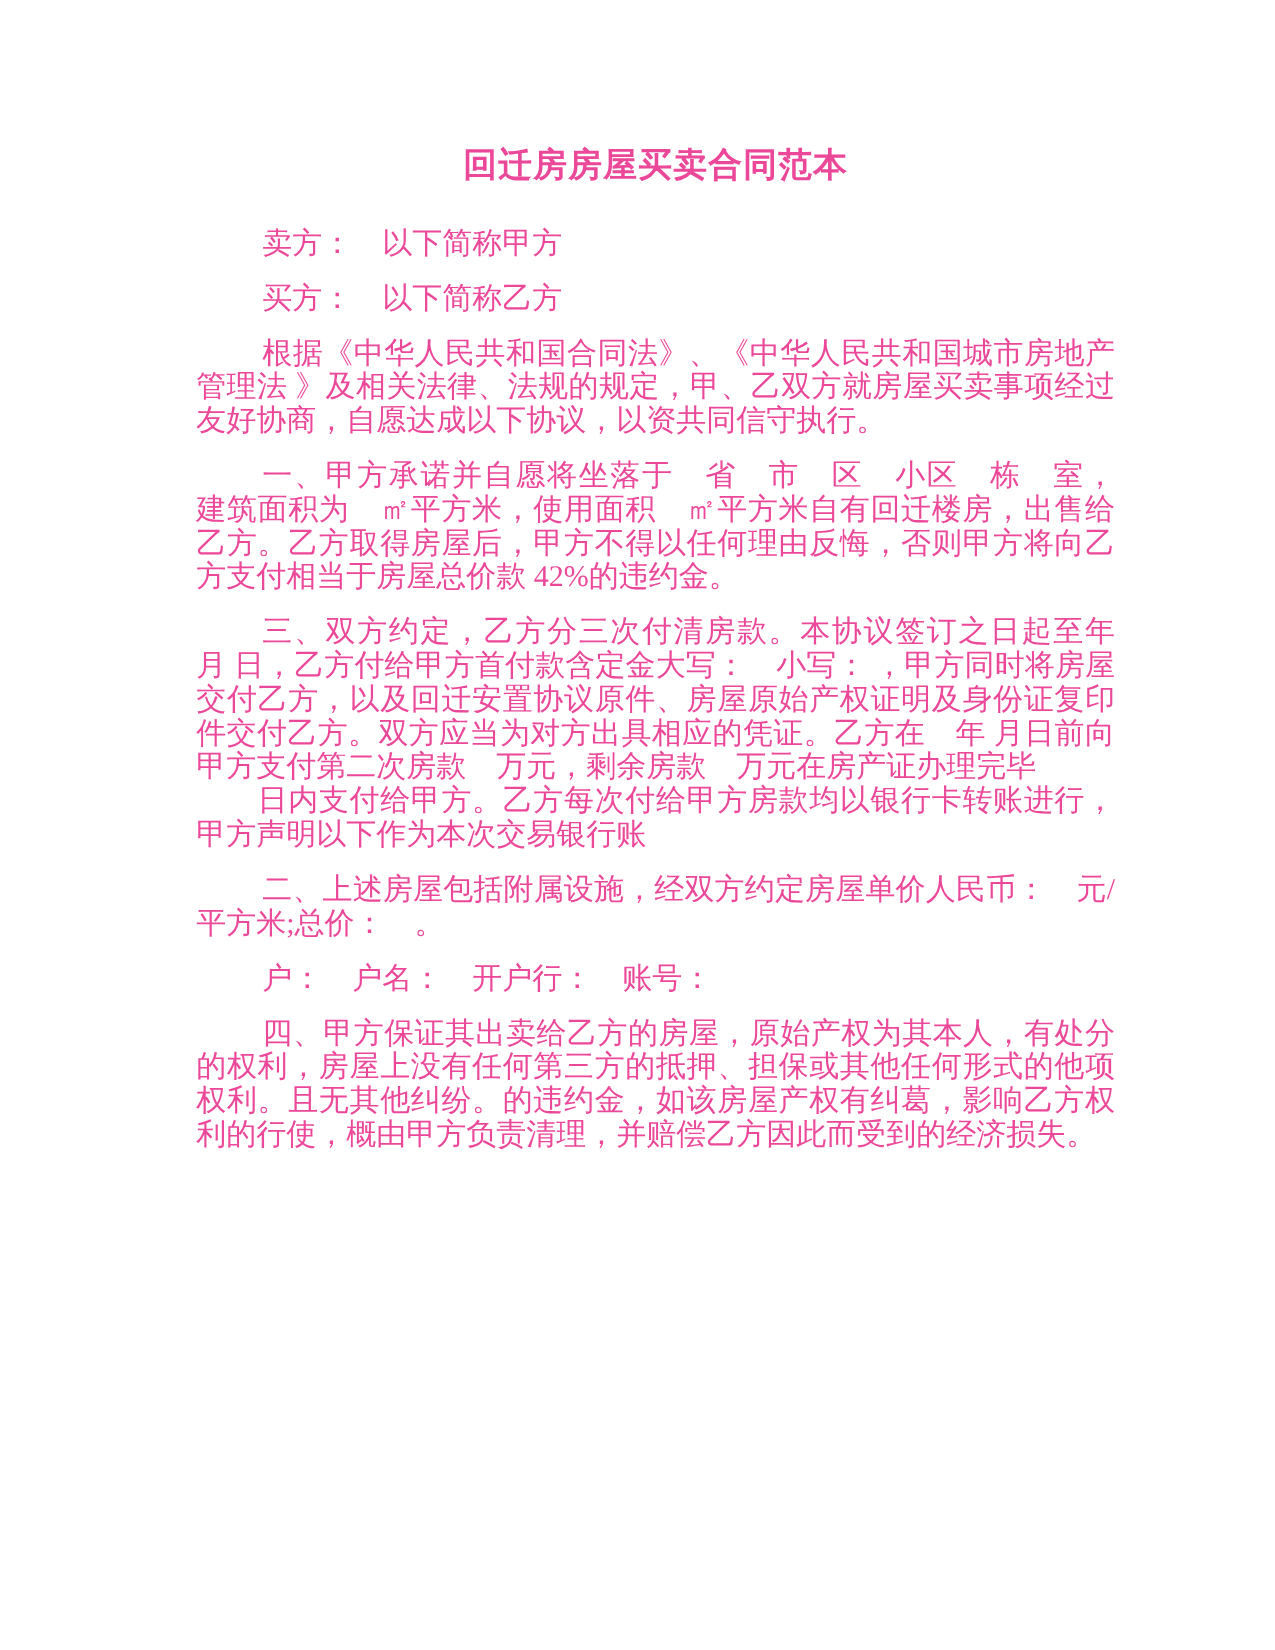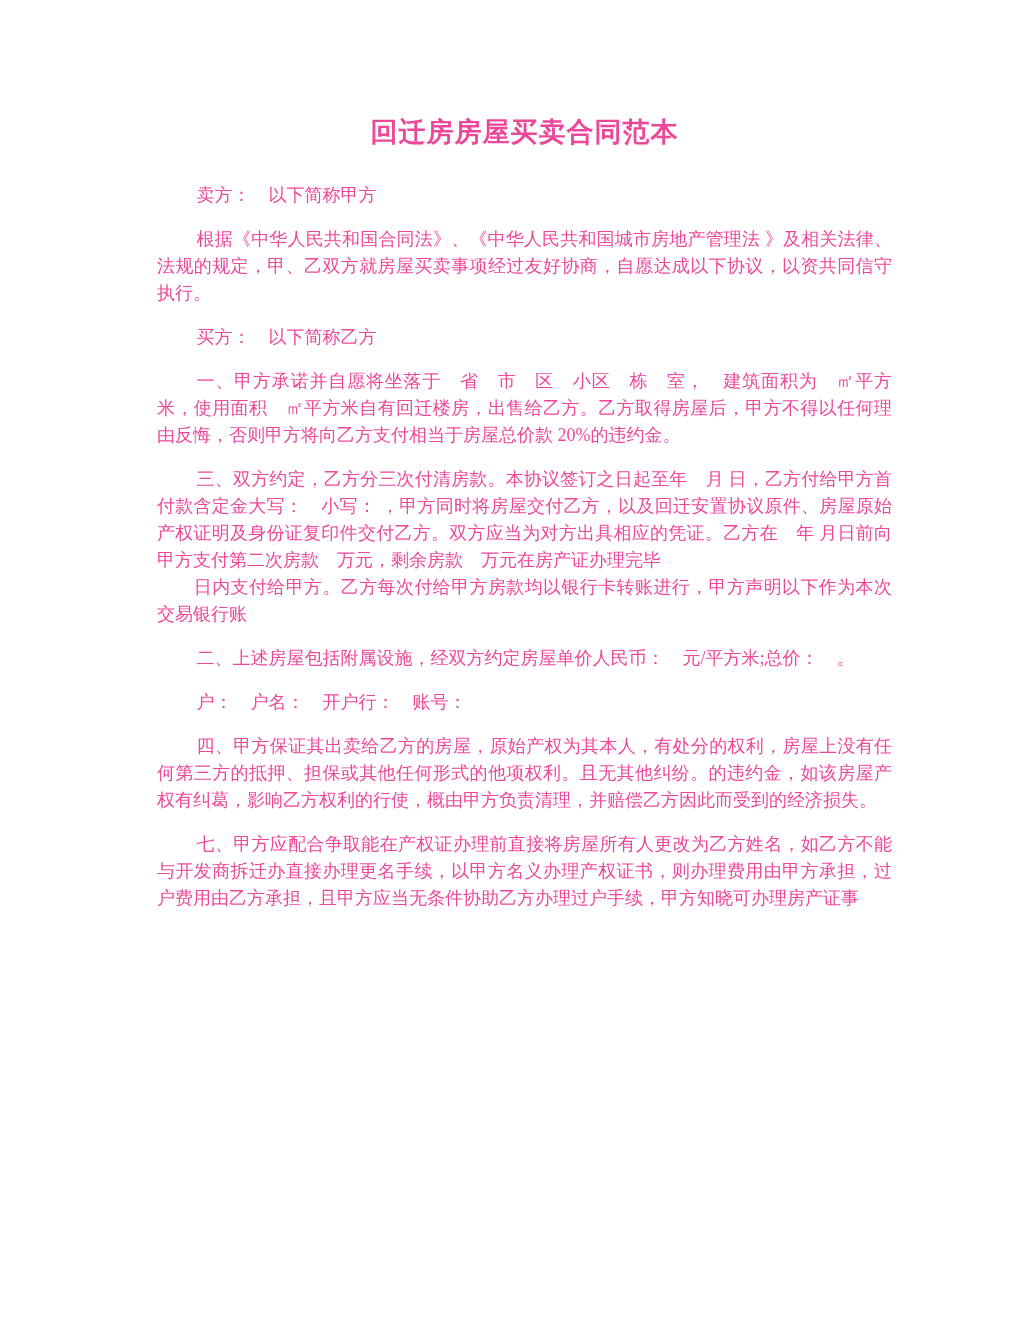--- a/index.html
+++ b/index.html
@@ -23,41 +23,40 @@
   .doc-title {
     margin: 0;
     font-size: 27px;
     line-height: 40px;
     font-weight: 700;
     text-align: center;
     letter-spacing: 1px;
   }
   .para {
     margin: 17px 0 0 0;
-    font-size: 18px;
+    font-size: 24px;
     line-height: 27px;
     text-align: justify;
     text-indent: 2.2em;
     white-space: pre-wrap;
     word-break: normal;
   }
   .para.first {
     margin-top: 30px;
   }
 </style>
 </head>
 <body>
 
 <div class="page">
   <div class="content">
     <h1 class="doc-title"><span>回迁房房屋买卖合同范本</span></h1>
     <p class="para first">卖方：　以下简称甲方</p>
+    <p class="para">买方：　以下简称乙方</p>
     <p class="para">根据《中华人民共和国合同法》、《中华人民共和国城市房地产管理法 》及相关法律、法规的规定，甲、乙双方就房屋买卖事项经过友好协商，自愿达成以下协议，以资共同信守执行。</p>
-    <p class="para">买方：　以下简称乙方</p>
-    <p class="para">一、甲方承诺并自愿将坐落于　省　市　区　小区　栋　室，　建筑面积为　㎡平方米，使用面积　㎡平方米自有回迁楼房，出售给乙方。乙方取得房屋后，甲方不得以任何理由反悔，否则甲方将向乙方支付相当于房屋总价款 20%的违约金。</p>
+    <p class="para">一、甲方承诺并自愿将坐落于　省　市　区　小区　栋　室，　建筑面积为　㎡平方米，使用面积　㎡平方米自有回迁楼房，出售给乙方。乙方取得房屋后，甲方不得以任何理由反悔，否则甲方将向乙方支付相当于房屋总价款 42%的违约金。</p>
     <p class="para">三、双方约定，乙方分三次付清房款。本协议签订之日起至年　月 日，乙方付给甲方首付款含定金大写：　小写： ，甲方同时将房屋交付乙方，以及回迁安置协议原件、房屋原始产权证明及身份证复印件交付乙方。双方应当为对方出具相应的凭证。乙方在　年 月日前向甲方支付第二次房款　万元，剩余房款　万元在房产证办理完毕
 　　日内支付给甲方。乙方每次付给甲方房款均以银行卡转账进行，甲方声明以下作为本次交易银行账</p>
     <p class="para">二、上述房屋包括附属设施，经双方约定房屋单价人民币：　元/平方米;总价：　。</p>
     <p class="para">户：　户名：　开户行：　账号：</p>
     <p class="para">四、甲方保证其出卖给乙方的房屋，原始产权为其本人，有处分的权利，房屋上没有任何第三方的抵押、担保或其他任何形式的他项权利。且无其他纠纷。的违约金，如该房屋产权有纠葛，影响乙方权利的行使，概由甲方负责清理，并赔偿乙方因此而受到的经济损失。</p>
-    <p class="para">七、甲方应配合争取能在产权证办理前直接将房屋所有人更改为乙方姓名，如乙方不能与开发商拆迁办直接办理更名手续，以甲方名义办理产权证书，则办理费用由甲方承担，过户费用由乙方承担，且甲方应当无条件协助乙方办理过户手续，甲方知晓可办理房产证事</p>
   </div>
 </div>
 
 </body></html>

